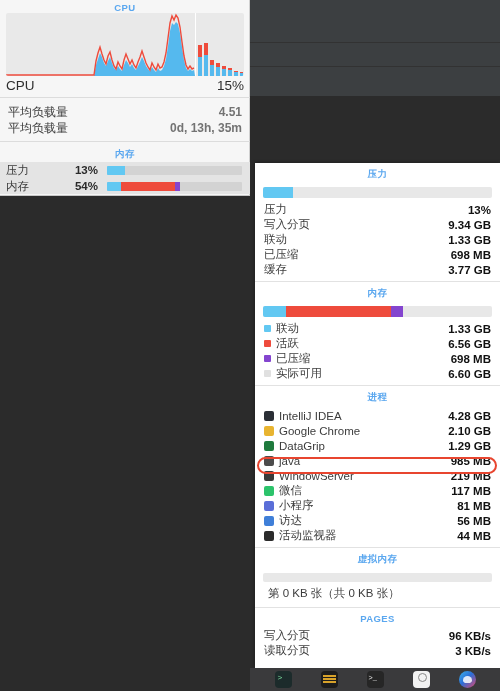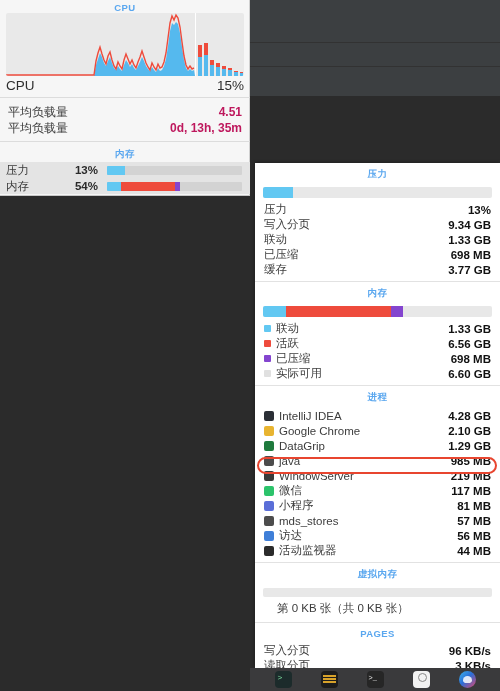--- a/index.html
+++ b/index.html
@@ -55,21 +55,21 @@
     position: absolute; display: flex; justify-content: space-between;
     align-items: baseline; color: #3a3a3a;
   }
   .left-row .lbl { font-size: 12px; }
   .left-row .val { font-size: 12px; }
   .row-cpu { left: 6px; top: 78px; width: 238px; }
   .row-cpu .lbl, .row-cpu .val { font-size: 13.5px; color: #2e2e2e; }
   .hr { position: absolute; left: 0; width: 250px; height: 1px; background: #dcdcdc; }
   .row-load { left: 8px; top: 104px; width: 234px; }
   .row-up   { left: 8px; top: 120px; width: 234px; }
-  .row-load .val, .row-up .val { font-weight: bold; color: #be185d; }
+  .row-load .val, .row-up .val { font-weight: bold; color: #737373; }
 
   .mem-head { position: absolute; left: 0; top: 148px; width: 250px; }
   .mini-row {
     position: absolute; height: 16px; display: flex; align-items: center;
   }
   .mini-row .mlbl { width: 52px; font-size: 11.5px; color: #3a3a3a; padding-left: 6px; }
   .mini-row .mpct { width: 46px; font-size: 11.5px; color: #2b2b2b; text-align: right; font-weight: bold; }
   .mini-bar {
     margin-left: 9px; width: 135px; height: 9px;
     background: #d3d3d3; border-radius: 1px; overflow: hidden; display: flex;
@@ -100,21 +100,21 @@
   }
   .rhr { height: 1px; background: #e2e2e2; margin: 4px 0 0; }
 
   .pico {
     width: 10px; height: 10px; margin-right: 5px; border-radius: 2px;
     flex: none; display: inline-block;
   }
   .vmbar {
     margin: 3px 8px 2px; height: 9px; background: #e8e8e8; border-radius: 2px;
   }
-  .vmtext { padding: 2px 22px 0; font-size: 11.5px; color: #3c3c3c; }
+  .vmtext { padding: 2px 13px 0; font-size: 11.5px; color: #3c3c3c; }
 
   
   .hl-box {
     position: absolute; left: 257px; top: 457px; width: 240px; height: 17px;
     border: 2px solid #e8452f; border-radius: 9px; pointer-events: none;
   }
 
   
   .dock {
     position: absolute; left: 250px; top: 668px; width: 250px; height: 23px;
@@ -301,24 +301,20 @@
         </div>
         <div class="rrow">
           <span class="rl"><span class="pico" style="background: rgb(44, 195, 107);"></span>微信</span>
           <span class="rv">117 MB</span>
         </div>
         <div class="rrow">
           <span class="rl"><span class="pico" style="background: rgb(90, 110, 216);"></span>小程序</span>
           <span class="rv">81 MB</span>
         </div>
         <div class="rrow">
-          <span class="rl"><span class="pico" style="background: rgb(76, 76, 76);"></span>mds_stores</span>
-          <span class="rv">57 MB</span>
-        </div>
-        <div class="rrow">
           <span class="rl"><span class="pico" style="background: rgb(63, 127, 216);"></span>访达</span>
           <span class="rv">56 MB</span>
         </div>
         <div class="rrow">
           <span class="rl"><span class="pico" style="background: rgb(43, 43, 43);"></span>活动监视器</span>
           <span class="rv">44 MB</span>
         </div>
       </div>
     <div class="rhr"></div>
 

